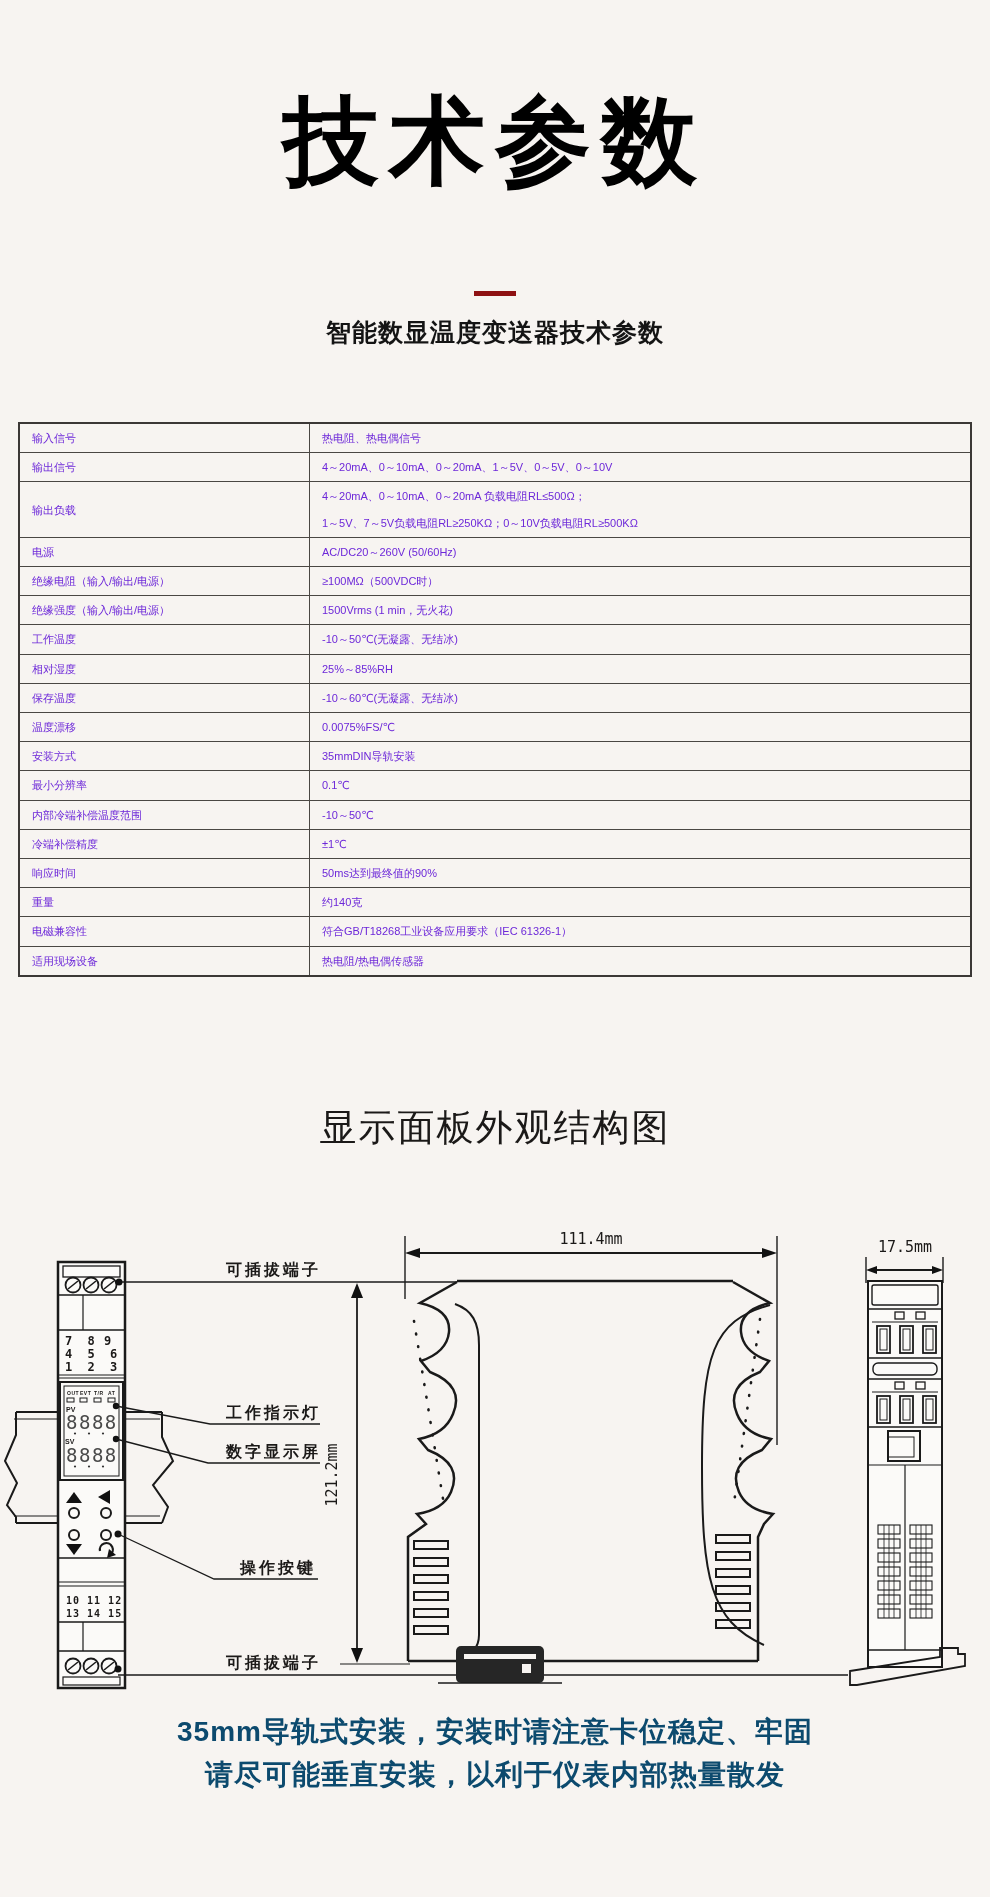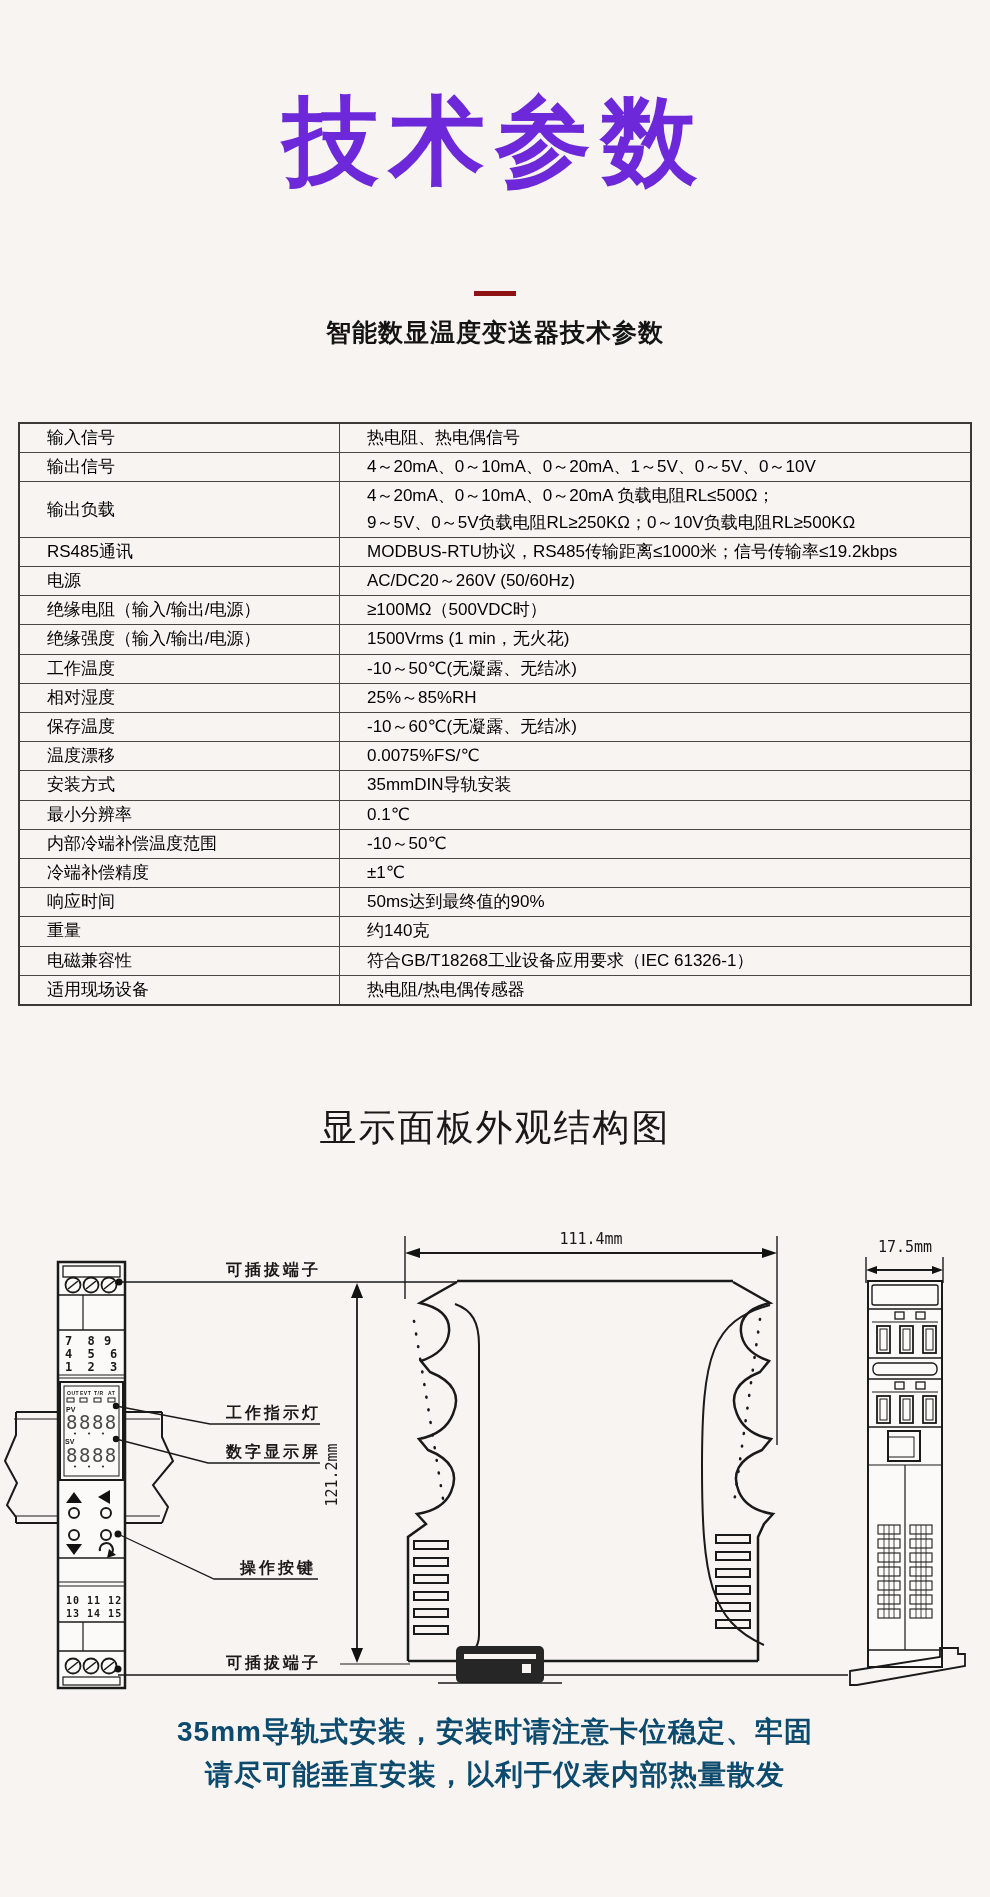--- a/index.html
+++ b/index.html
@@ -4,38 +4,38 @@
 <style>
   html,body{margin:0;padding:0;}
   body{
     width:990px;height:1897px;position:relative;
     background:#f7f4f1;
     font-family:"Liberation Sans","DejaVu Sans",sans-serif;
     color:#333230;overflow:hidden;
   }
   .page-title{
     position:absolute;top:78px;left:0;width:100%;text-align:center;
-    font-size:96px;font-weight:900;color:#6d28d9;letter-spacing:10px;margin:0;
+    font-size:96px;font-weight:900;color:#000000;letter-spacing:10px;margin:0;
   }
   .title-divider{
     position:absolute;top:291px;left:474px;width:42px;height:5px;background:#8e1113;
   }
   .subtitle{
     position:absolute;top:316px;left:0;width:100%;text-align:center;
     font-size:25px;font-weight:700;color:#141414;margin:0;letter-spacing:1px;
   }
   table.spec{
     position:absolute;top:422px;left:18px;width:954px;
     border-collapse:collapse;table-layout:fixed;
     border:2px solid #3b3836;
   }
   table.spec td{
     border:1px solid #4a4743;
-    font-size:17px;line-height:26.2px;color:#000000;
-    padding:1px 27px;vertical-align:middle;
+    font-size:11px;line-height:26.2px;color:#6d28d9;
+    padding:1px 12px;vertical-align:middle;
     white-space:nowrap;overflow:hidden;
   }
   table.spec td.c1{width:265px;}
   .section2-title{
     position:absolute;top:1103px;left:0;width:100%;text-align:center;
     font-size:37px;font-weight:400;color:#1b1918;margin:0;letter-spacing:2px;
   }
   svg.diagram{position:absolute;top:1205px;left:0;}
   .footer{
     position:absolute;top:1710px;left:0;width:100%;text-align:center;
@@ -69,27 +69,21 @@
       <tr>
     <td class="c1">输出信号</td>
     <td class="c2">
           <div>4～20mA、0～10mA、0～20mA、1～5V、0～5V、0～10V</div>
         </td>
   </tr>
       <tr>
     <td class="c1">输出负载</td>
     <td class="c2">
           <div>4～20mA、0～10mA、0～20mA 负载电阻RL≤500Ω；</div>
-          <div>9～5V、0～5V负载电阻RL≥250KΩ；0～10V负载电阻RL≥500KΩ</div>
-        </td>
-  </tr>
-      <tr>
-    <td class="c1">RS485通讯</td>
-    <td class="c2">
-          <div>MODBUS-RTU协议，RS485传输距离≤1000米；信号传输率≤19.2kbps</div>
+          <div>1～5V、7～5V负载电阻RL≥250KΩ；0～10V负载电阻RL≥500KΩ</div>
         </td>
   </tr>
       <tr>
     <td class="c1">电源</td>
     <td class="c2">
           <div>AC/DC20～260V (50/60Hz)</div>
         </td>
   </tr>
       <tr>
     <td class="c1">绝缘电阻（输入/输出/电源）</td>

